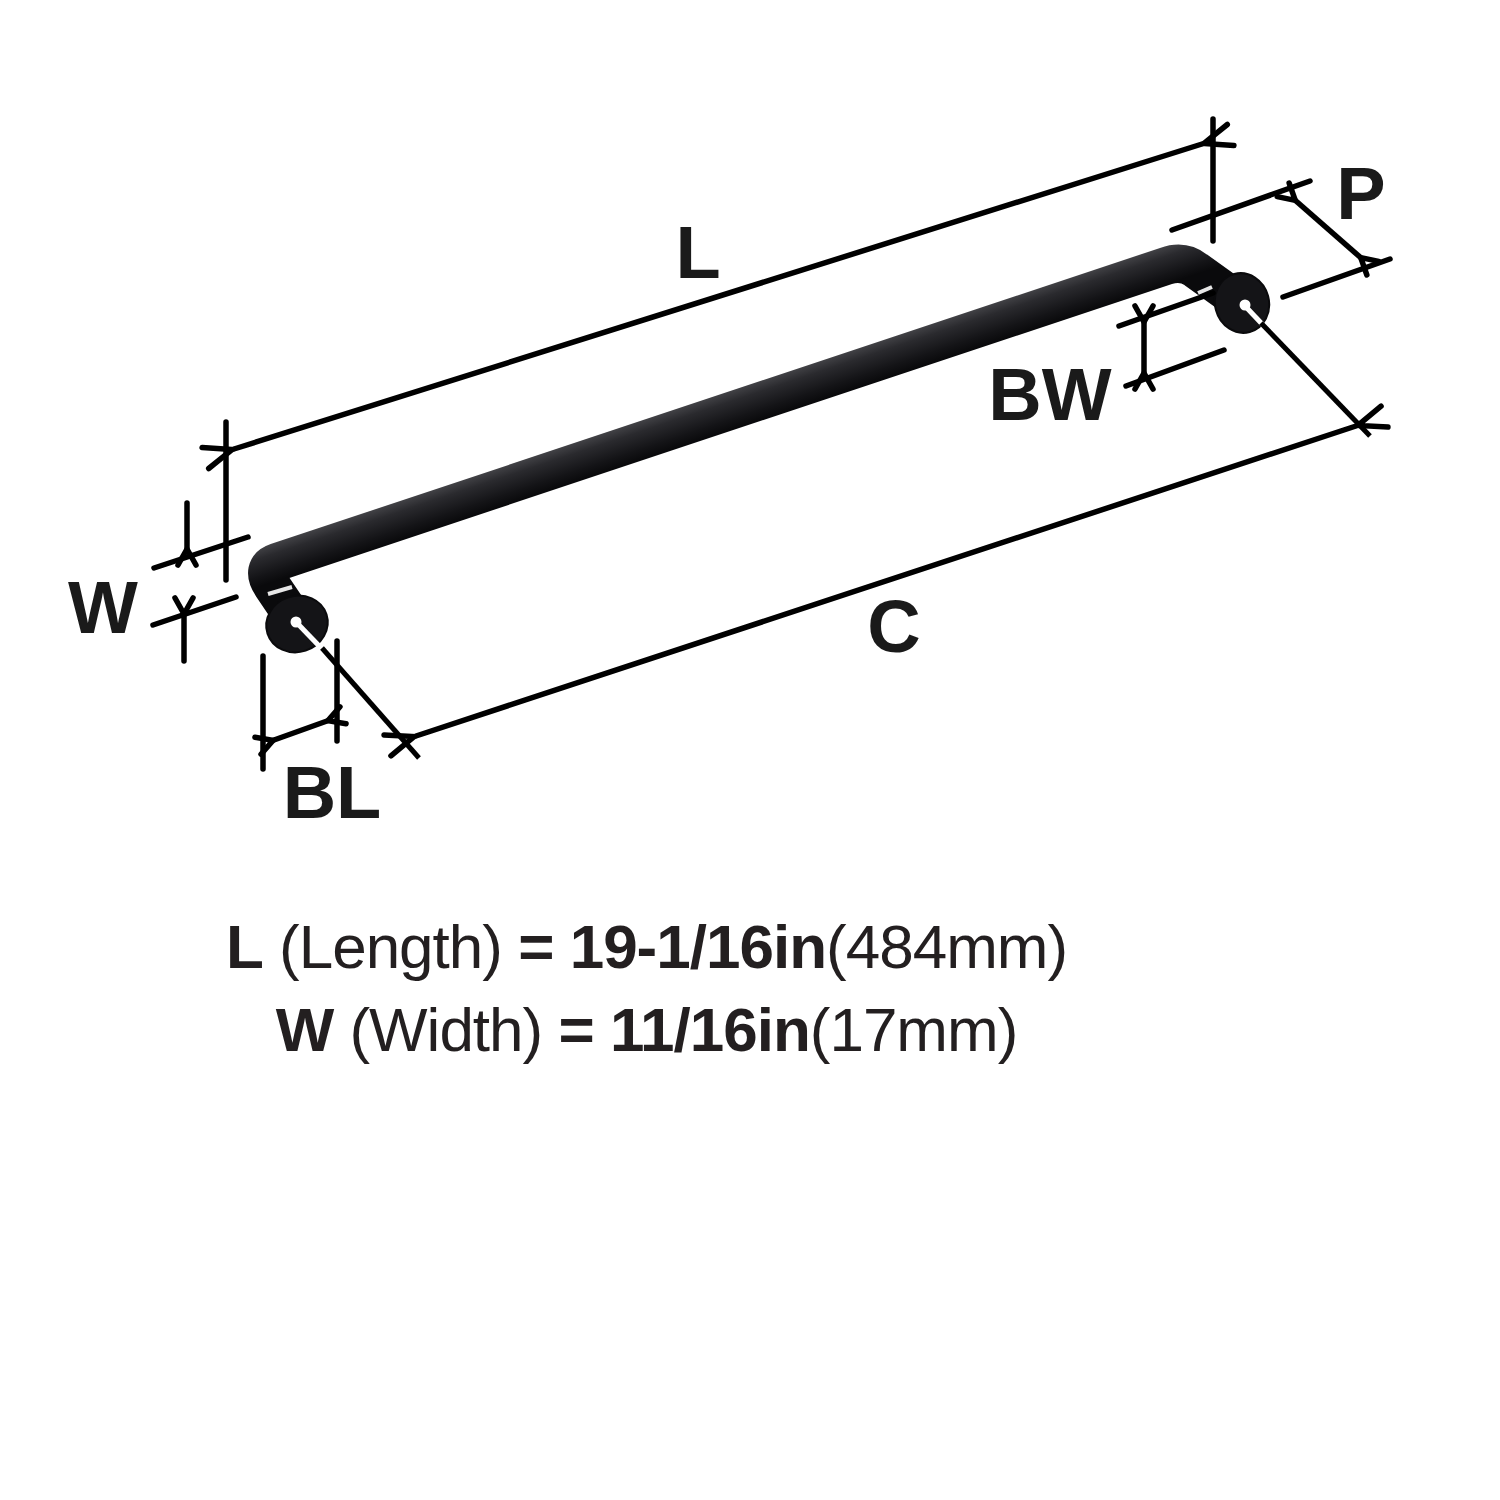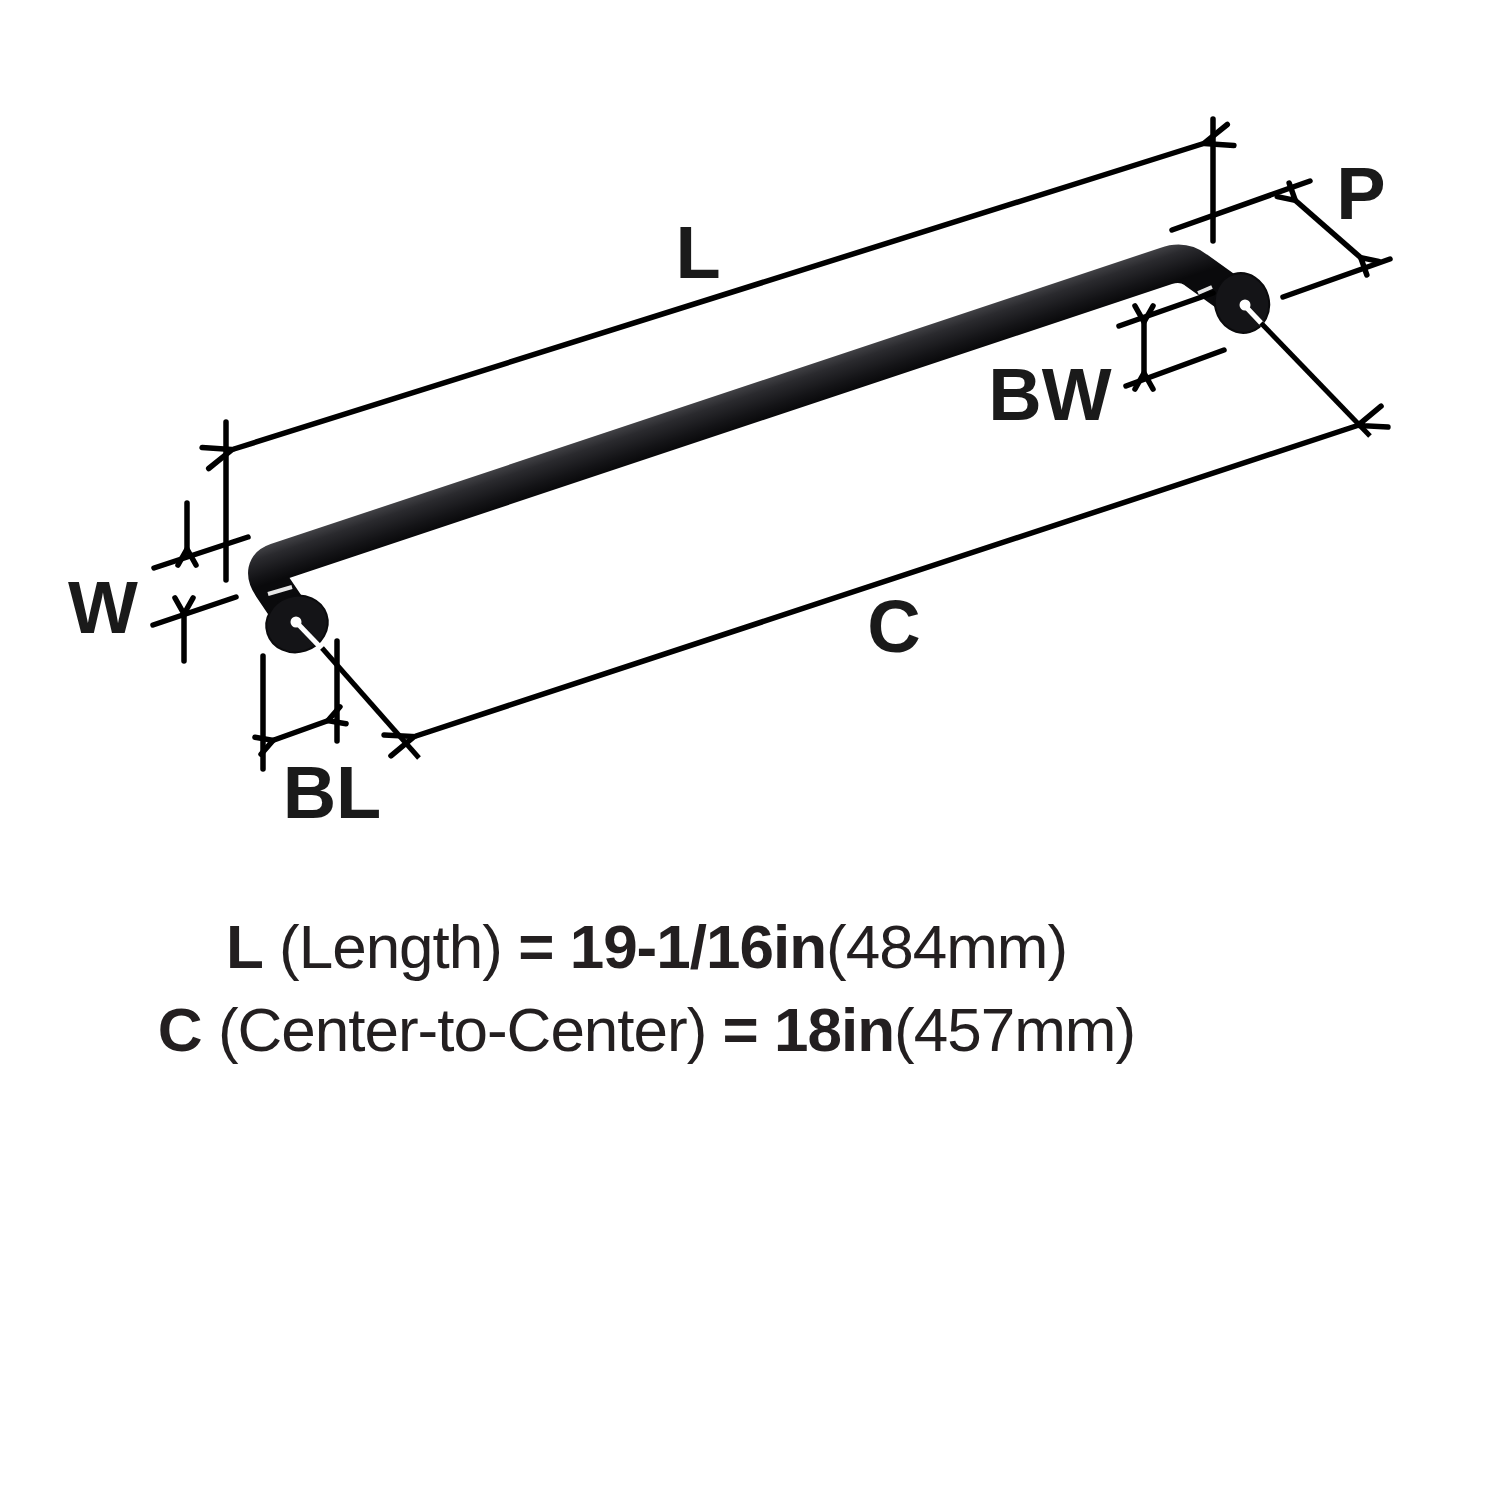--- a/index.html
+++ b/index.html
@@ -111,18 +111,18 @@
 </svg>
 
 <div id="spec-block">
   <div class="spec-line">
     <span class="b">L</span>
     <span class="r">(Length)</span>
     <span class="b">=</span>
     <span class="b">19-1/16in</span><span class="r">(484mm)</span>
   </div>
   <div class="spec-line">
-    <span class="b">C</span>
-    <span class="r">(Center-to-Center)</span>
+    <span class="b">W</span>
+    <span class="r">(Width)</span>
     <span class="b">=</span>
-    <span class="b">18in</span><span class="r">(457mm)</span>
+    <span class="b">11/16in</span><span class="r">(17mm)</span>
   </div>
 </div>
 
 </body></html>

